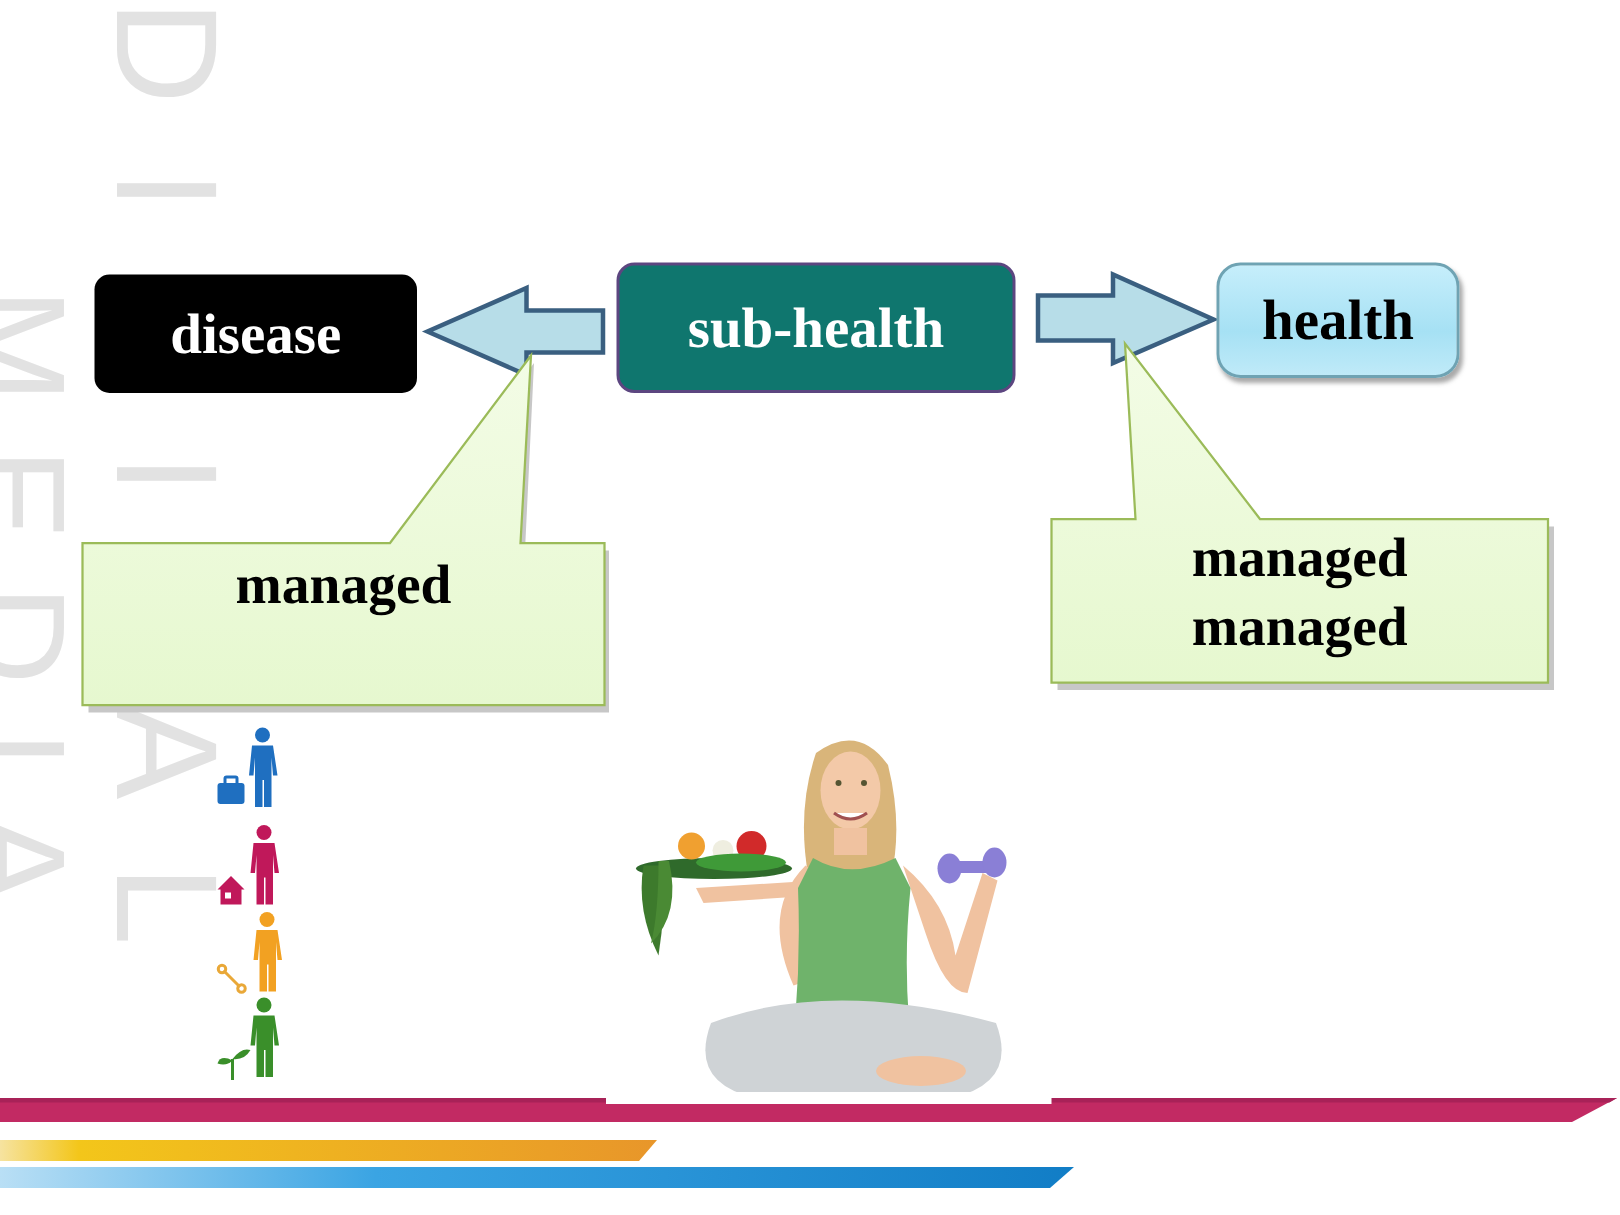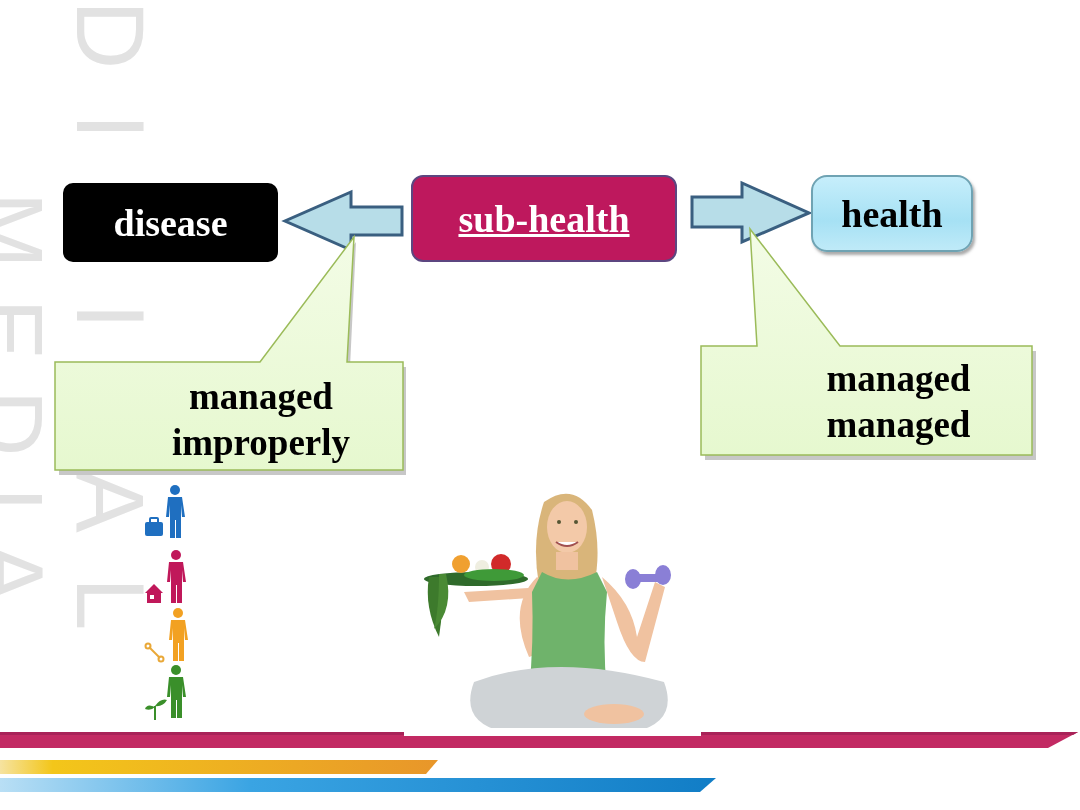--- a/index.html
+++ b/index.html
@@ -22,33 +22,33 @@
   .box {
     position: absolute; display: flex; align-items: center; justify-content: center;
     font-weight: bold; box-sizing: border-box;
   }
   .box-disease {
     left: 63px; top: 183px; width: 215px; height: 79px;
     background: #000; color: #fff; border-radius: 10px; font-size: 38px;
   }
   .box-subhealth {
     left: 411px; top: 175px; width: 266px; height: 87px;
-    background: #be185d; color: #fff; border: 2px solid #5c4680; border-radius: 12px; font-size: 38px; text-decoration: underline;
+    background: #0f766e; color: #fff; border: 2px solid #5c4680; border-radius: 12px; font-size: 38px;
   }
   .box-health {
     left: 811px; top: 175px; width: 162px; height: 77px;
     background: linear-gradient(180deg, #c6eefb 0%, #a6e1f4 60%, #bfeaf8 100%);
     color: #000; border: 2px solid #6fa3b3; border-radius: 16px; font-size: 38px;
     box-shadow: 2px 3px 3px rgba(100,100,100,0.55);
   }
 
   
   .callout-text {
-    position: absolute; display: flex; align-items: center; justify-content: center; text-align: center;
-    font-weight: bold; font-size: 37px; line-height: 1.25; color: #000; margin-left: 32px;
+    position: absolute; display: flex; align-items: flex-start; justify-content: center; text-align: center;
+    font-weight: bold; font-size: 37px; line-height: 1.25; color: #000;
   }
 
   
   .person { position: absolute; }
 
   
   .photo { position: absolute; left: 404px; top: 482px; width: 297px; height: 255px; background:#fff; }
 </style>
 </head>
 <body>
@@ -69,21 +69,20 @@
       <stop offset="0" stop-color="#f3fce6"></stop>
       <stop offset="1" stop-color="#e6f8cf"></stop>
     </linearGradient>
   </defs>
   <polygon points="6,134 210,134 303,9 297,134 353,134 353,242 6,242" fill="#c7c7c7" transform="translate(3,3)"></polygon>
   <polygon points="5,132 210,132 304,7 297,132 353,132 353,240 5,240" fill="url(#cg1)" stroke="#9bbb59" stroke-width="1.5"></polygon>
 </svg>
 <div class="callout-text" style="left:55px;top:368px;width:348px;height:104px;">
   <div>
     <div>managed</div>
-    <div>improperly</div>
   </div>
 </div>
 
 <svg class="abs" style="left:695px;top:225px;" width="345" height="240">
   <defs>
     <linearGradient id="cg2" x1="0" y1="0" x2="0" y2="1">
       <stop offset="0" stop-color="#f3fce6"></stop>
       <stop offset="1" stop-color="#e6f8cf"></stop>
     </linearGradient>
   </defs>

